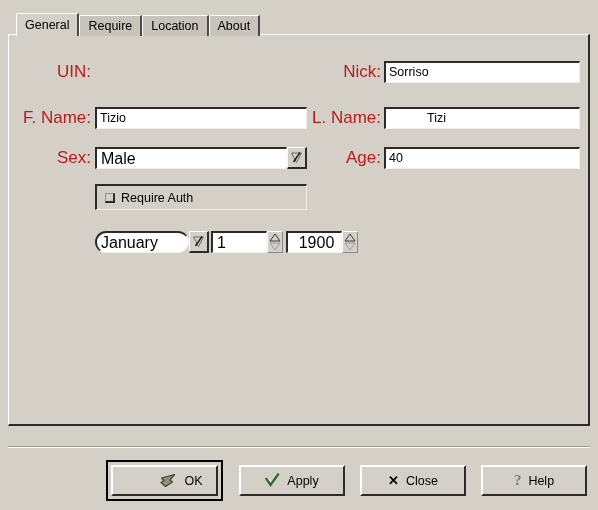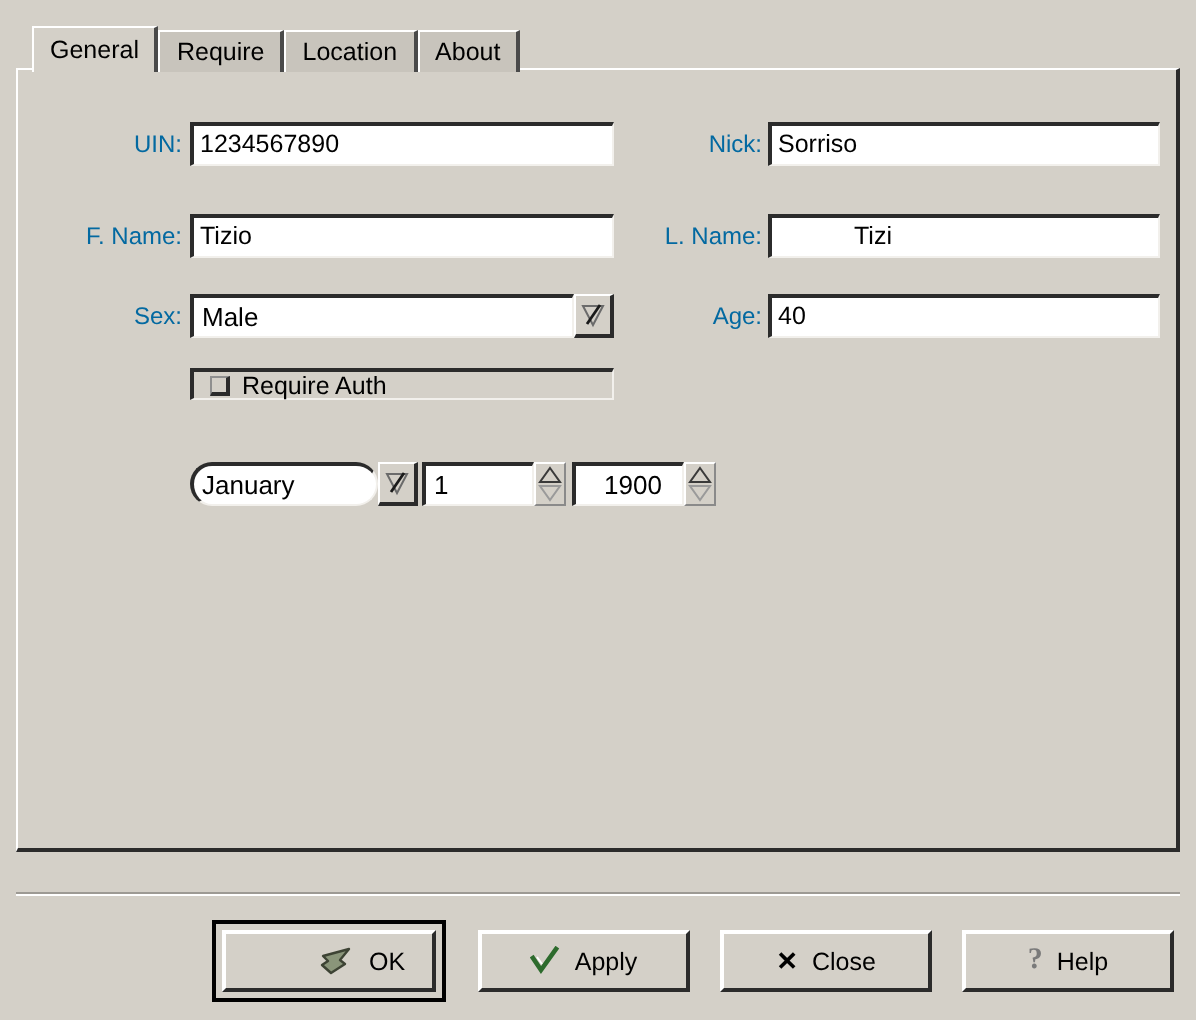--- a/index.html
+++ b/index.html
@@ -60,24 +60,24 @@
     background: #d4d0c8;
     border-top: 1px solid #ffffff;
     border-left: 1px solid #ffffff;
     border-right: 2px solid #2b2b2b;
     border-bottom: 2px solid #2b2b2b;
     z-index: 1;
   }
   .panel-inner { position: relative; width: 100%; height: 100%; }
   .lbl {
     position: absolute;
-    font-size: 12px;
+    font-size: 17px;
     line-height: 22px;
     text-align: right;
-    color: #0369a1;
+    color: #b91c1c;
     white-space: nowrap;
   }
 
   .sunken {
     background: #ffffff;
     box-sizing: border-box;
     border-top: 2px solid #2b2b2b;
     border-left: 2px solid #2b2b2b;
     border-right: 1px solid #f2f0ec;
     border-bottom: 1px solid #f2f0ec;
@@ -96,21 +96,21 @@
   
   .combo-wrap { position: absolute; height: 22px; }
   .combo-field {
     position: absolute; left: 0; top: 0; height: 22px;
     background: #fff;
     box-sizing: border-box;
     border-top: 2px solid #2b2b2b;
     border-left: 2px solid #2b2b2b;
     border-right: 1px solid #f2f0ec;
     border-bottom: 1px solid #f2f0ec;
-    line-height: 19px; font-size: 13px; padding-left: 4px;
+    line-height: 19px; font-size: 16px; padding-left: 4px;
     white-space: nowrap; overflow: hidden;
   }
   .combo-btn {
     position: absolute; top: 0; width: 20px; height: 22px;
     background: #d4d0c8;
     box-sizing: border-box;
     border-top: 1px solid #ffffff;
     border-left: 1px solid #ffffff;
     border-right: 2px solid #2b2b2b;
     border-bottom: 2px solid #2b2b2b;
@@ -217,21 +217,20 @@
   </div>
   <div class="tab">
     <span>About</span>
   </div>
 </div>
 
 <div class="panel">
 <div class="panel-inner">
 
   <div class="lbl" style="left:20px; top:26px; width:62px;">UIN:</div>
-  <div class="sunken txt" style="left:86px; top:26px; width:212px;">1234567890</div>
 
   <div class="lbl" style="left:300px; top:26px; width:72px;">Nick:</div>
   <div class="sunken txt" style="left:375px; top:26px; width:196px;">Sorriso</div>
 
   <div class="lbl" style="left:10px; top:72px; width:72px;">F. Name:</div>
   <div class="sunken txt" style="left:86px; top:72px; width:212px;">Tizio</div>
 
   <div class="lbl" style="left:292px; top:72px; width:80px;">L. Name:</div>
   <div class="sunken txt" style="left:375px; top:72px; width:196px;padding-left:41px;">Tizi</div>
 
@@ -242,21 +241,21 @@
       <svg width="13" height="13" viewBox="0 0 13 13" aria-hidden="true">
         <polygon points="1.5,2 11.5,2 6.5,11.5" fill="#d4d0c8" stroke="#6b6b6b" stroke-width="1"></polygon>
         <line x1="3.5" y1="11" x2="10" y2="1.5" stroke="#1a1a1a" stroke-width="1.4"></line>
       </svg>
     </div>
   </div>
 
   <div class="lbl" style="left:305px; top:112px; width:67px;text-align:right;">Age:</div>
   <div class="sunken txt" style="left:375px; top:112px; width:196px;">40</div>
 
-  <div class="chkbox-frame" style="left:86px; top:149px; width:212px; height:16px;">
+  <div class="chkbox-frame" style="left:86px; top:149px; width:212px; height:26px;">
     <span class="chk"></span>
     <span class="chk-label">Require Auth</span>
   </div>
 
 
   <div class="combo-wrap" style="left:86px; top:196px; width:114px;">
     <div class="combo-field" style="width:94px;border-radius:11px;">January</div>
     <div class="combo-btn" style="left:94px;">
       <svg width="13" height="13" viewBox="0 0 13 13" aria-hidden="true">
         <polygon points="1.5,2 11.5,2 6.5,11.5" fill="#d4d0c8" stroke="#6b6b6b" stroke-width="1"></polygon>

